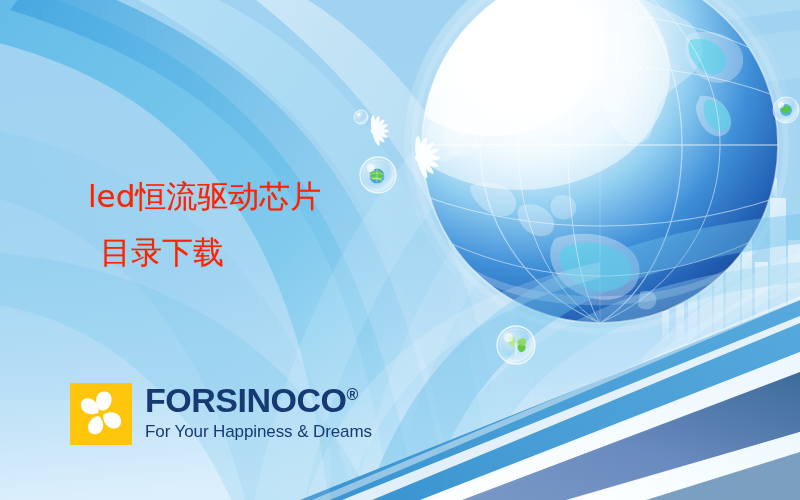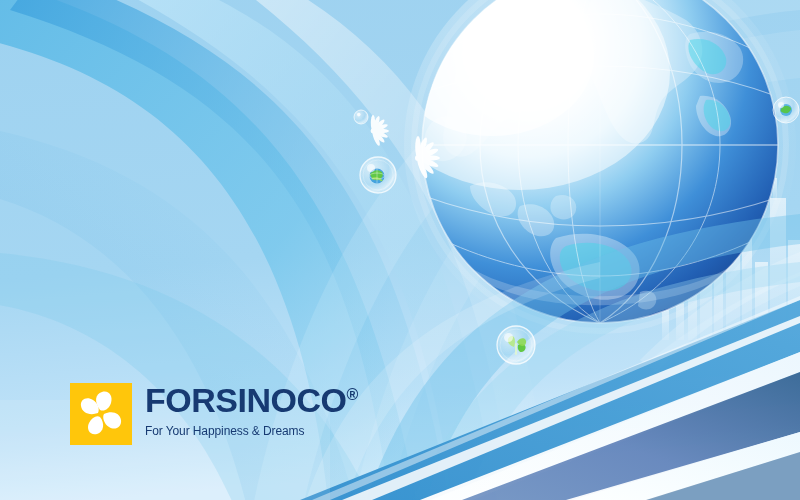--- a/index.html
+++ b/index.html
@@ -64,21 +64,21 @@
   #logo-word .reg{
     font-size:16px;
     vertical-align:super;
     line-height:1;
     letter-spacing:0;
   }
   #logo-tag{
     color:#173a72;
     font-family:"Liberation Sans",sans-serif;
     font-weight:normal;
-    font-size:12px;
+    font-size:17px;
     line-height:19px;
     margin-top:5px;
     letter-spacing:-0.1px;
     white-space:nowrap;
   }
 </style>
 </head>
 <body>
 
 <div id="banner">
@@ -355,20 +355,24 @@
           <circle r="6" fill="#2fa0dd" opacity=".7"></circle>
           <path d="M -5,-1 C -2,-5 2,-5 5,-2 C 5,2 1,4 -2,3 C -5,2 -6,1 -5,-1 Z" fill="#57c63c" opacity=".9"></path>
         </g>
         <circle cx="-5" cy="-5" r="3" fill="#ffffff" opacity=".6"></circle>
       </g>
 
       <rect x="0" y="400" width="330" height="100" fill="#ffffff" opacity=".10"></rect>
     </g>
   </svg>
 
+  <div id="headline">
+    <span class="l1">led恒流驱动芯片</span>
+    <span class="l2">目录下载</span>
+  </div>
 
   <div id="logo">
     <div id="logo-mark">
       <svg viewBox="0 0 62 62">
         <g fill="#ffffff">
           <path d="M 30,27 C 24,19 25,11 32,9 C 39,7 43,13 41,20 C 39,26 34,29 30,27 Z"></path>
           <path d="M 28,30 C 20,33 12,30 11,23 C 10,16 17,13 23,17 C 28,20 30,26 28,30 Z"></path>
           <path d="M 30,34 C 35,40 34,49 27,51 C 20,53 16,46 19,40 C 22,34 27,32 30,34 Z"></path>
           <path d="M 34,31 C 42,27 50,30 51,37 C 52,44 45,48 39,44 C 34,41 32,34 34,31 Z"></path>
         </g>

